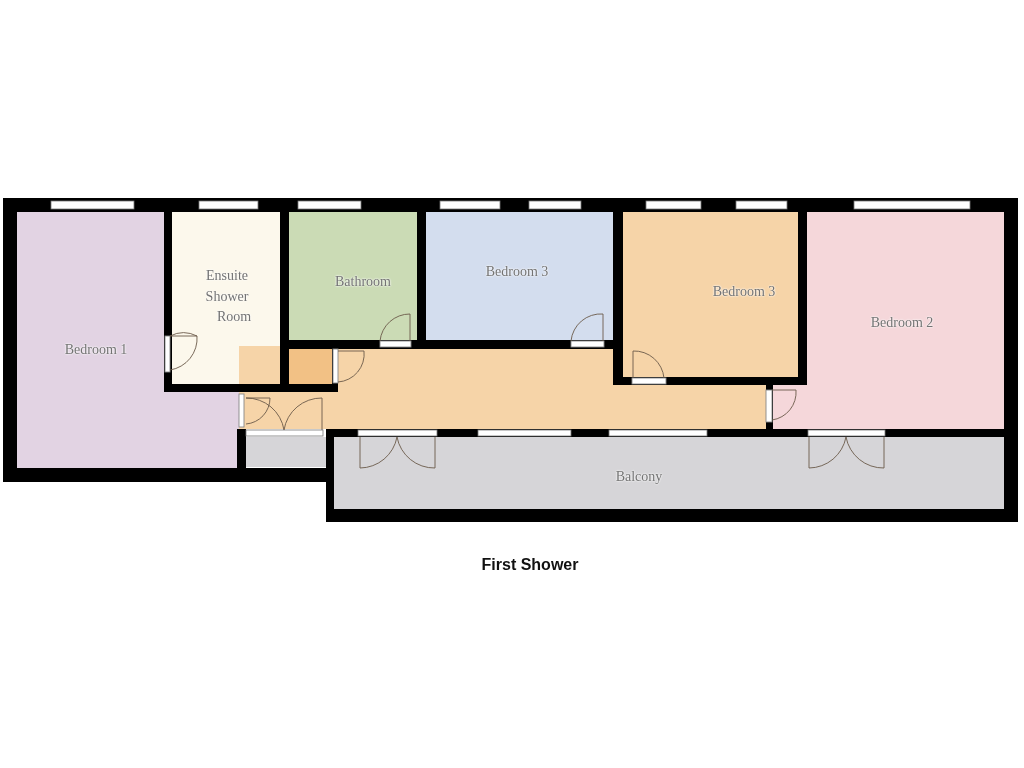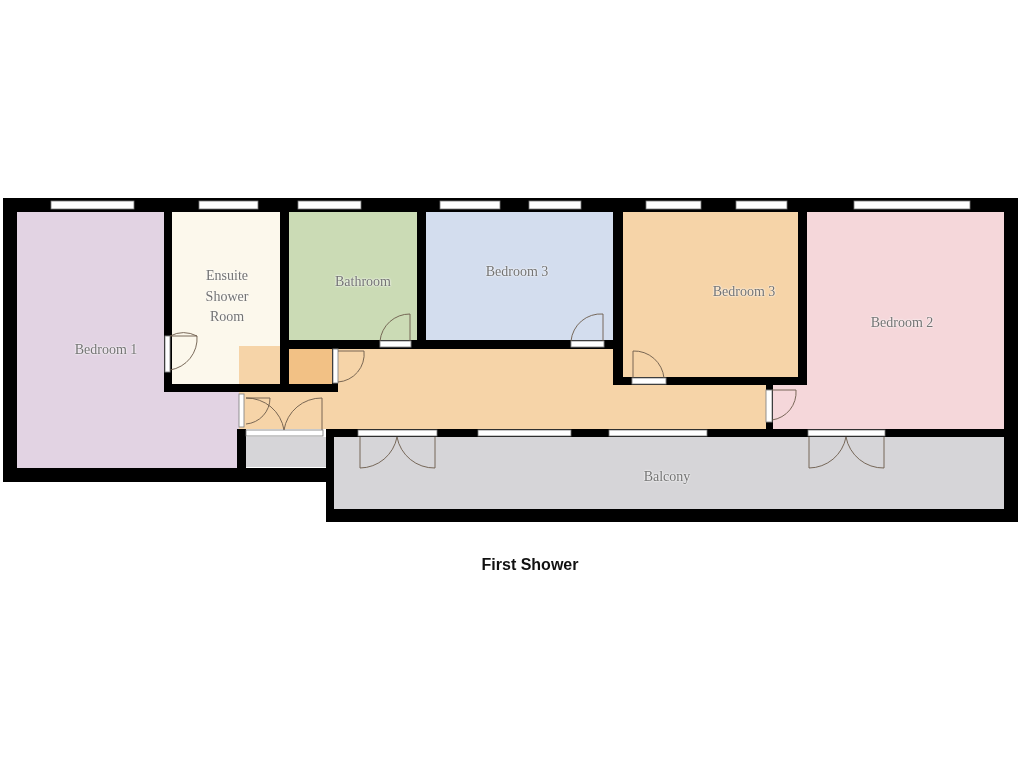--- a/index.html
+++ b/index.html
@@ -104,22 +104,22 @@
     <rect x="239" y="394" width="5" height="33" fill="#fff" stroke="#888"></rect>
     <path d="M246 398 L270 398 A26 26 0 0 1 246 424"></path>
     <path d="M246 398 A38 38 0 0 1 284 430 M322 398 L322 430 M322 398 A38 38 0 0 0 284 430"></path>
 
     <path d="M360 437 L360 468 M360 468 A38 38 0 0 0 397 437 M435 437 L435 468 M435 468 A38 38 0 0 1 397 437"></path>
 
     <path d="M809 437 L809 468 M809 468 A38 38 0 0 0 846 437 M884 437 L884 468 M884 468 A38 38 0 0 1 846 437"></path>
   </g>
 </svg>
 
-<div class="lbl" style="left:106px; top:350px;text-align:right;">Bedroom 1</div>
+<div class="lbl" style="left:96px; top:350px;text-align:right;">Bedroom 1</div>
 <div class="lbl" style="left:227px; top:276px;">Ensuite</div>
 <div class="lbl" style="left:227px; top:297px;">Shower</div>
-<div class="lbl" style="left:227px; top:317px;">Room</div>
+<div class="lbl" style="left:234px; top:317px;">Room</div>
 <div class="lbl" style="left:355px; top:282px;margin-left:8px;">Bathroom</div>
 <div class="lbl" style="left:517px; top:272px;">Bedroom 3</div>
 <div class="lbl" style="left:712px; top:292px;margin-left:32px;">Bedroom 3</div>
 <div class="lbl" style="left:902px; top:323px;">Bedroom 2</div>
-<div class="lbl" style="left:667px; top:477px;">Balcony</div>
+<div class="lbl" style="left:639px; top:477px;">Balcony</div>
 <div class="title" style="left:530px; top:565px;">First Shower</div>
 
 </body></html>

